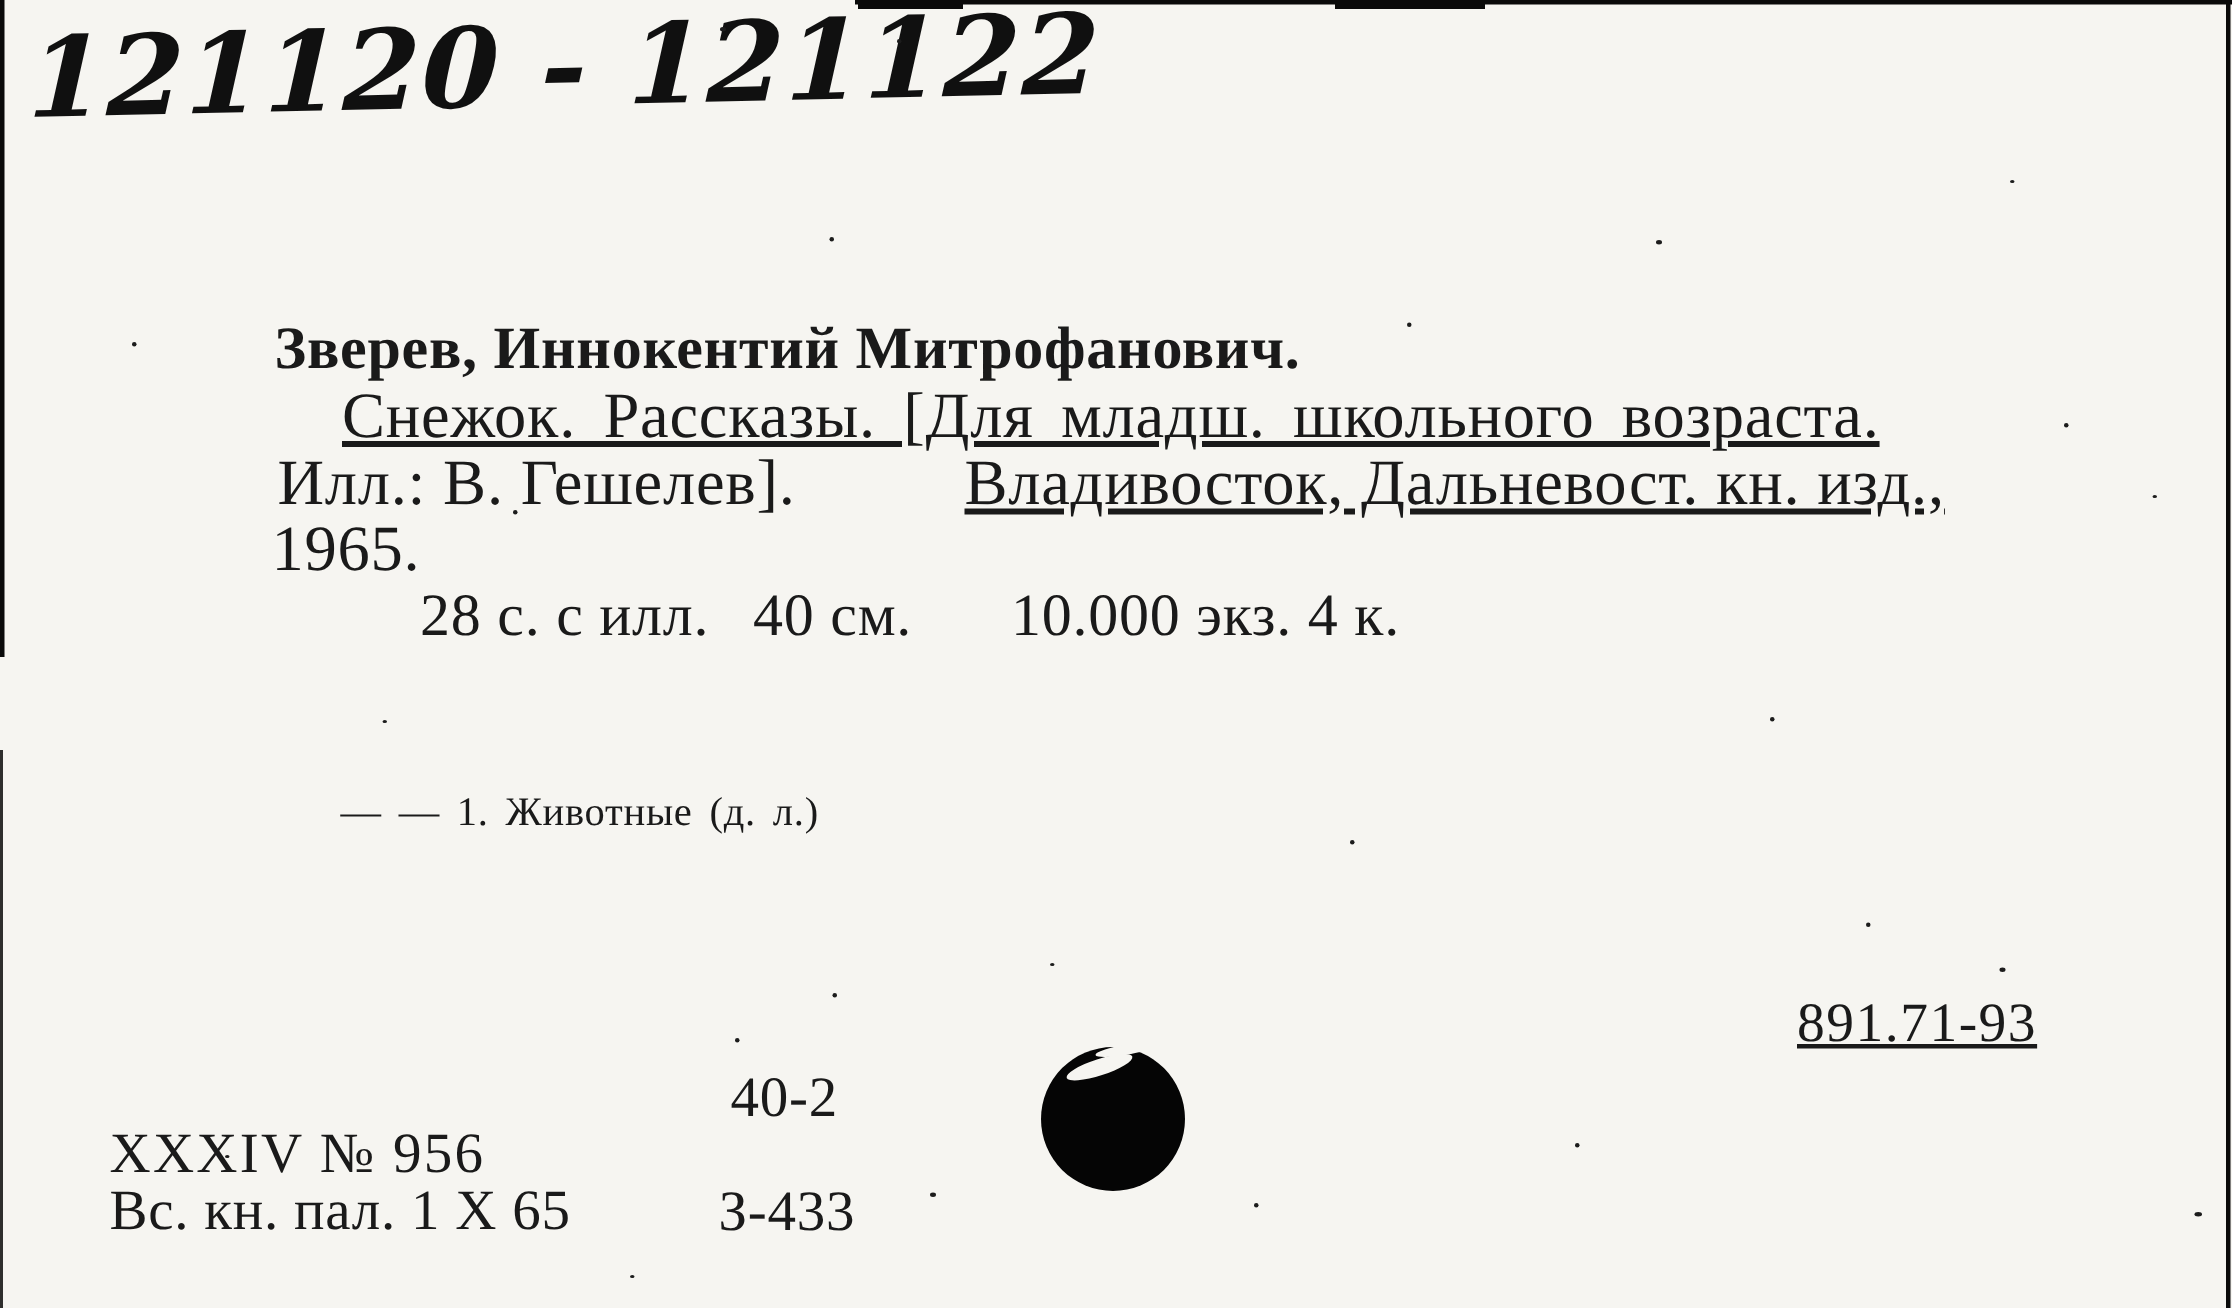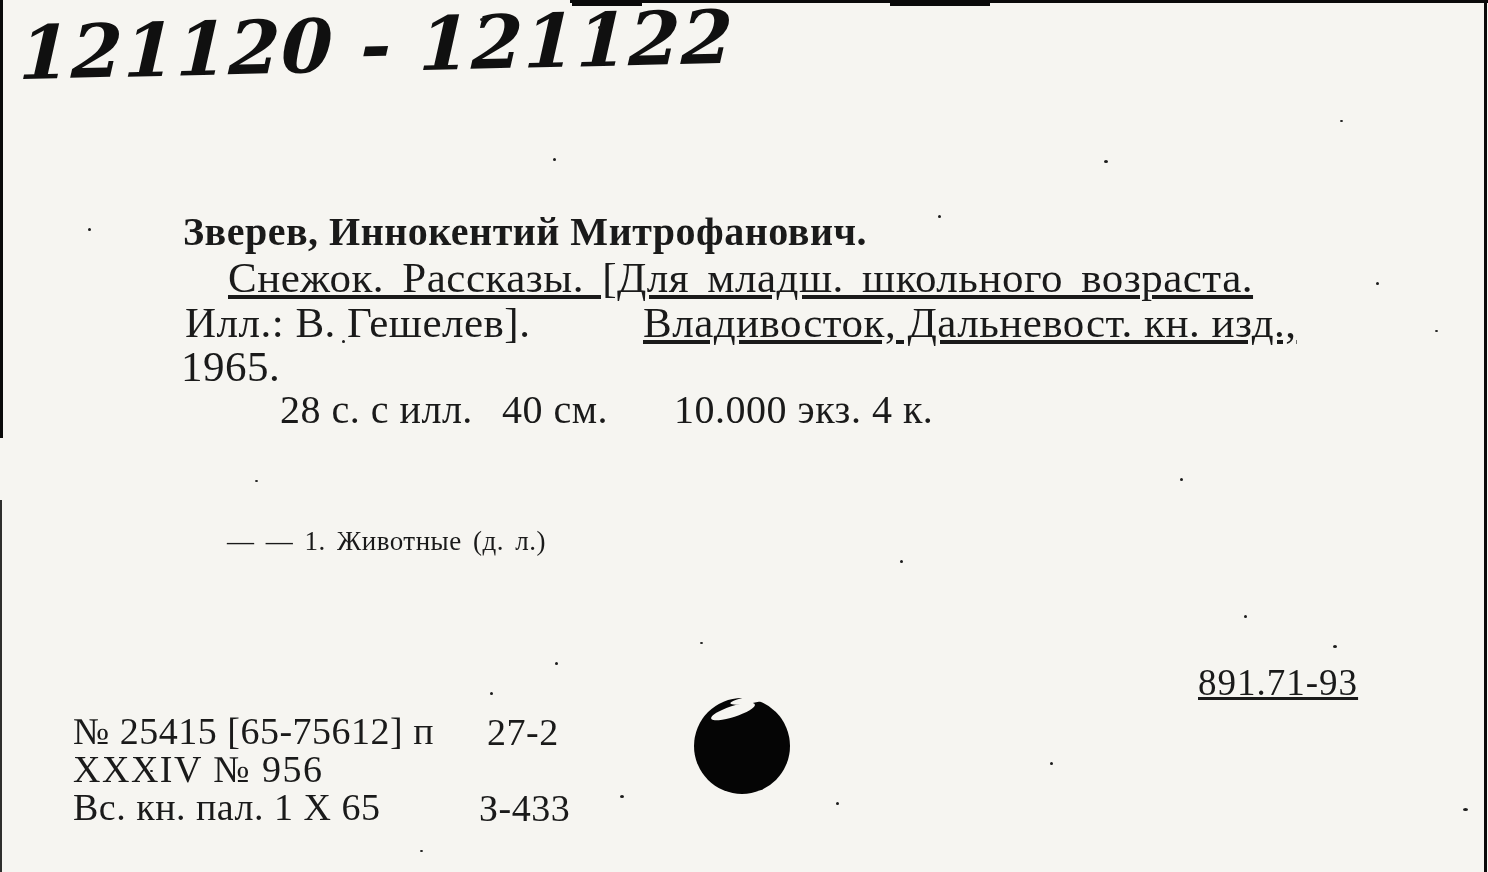--- a/index.html
+++ b/index.html
@@ -114,22 +114,21 @@
   <div class="abs print year">1965.</div>
 
   <div class="abs print collation-pages">28 с. с илл.</div>
   <div class="abs print collation-size">40 см.</div>
   <div class="abs print collation-run">10.000 экз. 4 к.</div>
 
   <div class="abs print tracing">— — 1. Животные (д. л.)</div>
 
   <div class="abs print udc">891.71-93</div>
 
-  <div class="abs print registry reg-l1-left">№ 25415 [65-75612] п</div>
-  <div class="abs print registry reg-l1-right">27-2</div>
+  <div class="abs print registry reg-l1-right">40-2</div>
   <div class="abs print registry reg-l2">XXXIV № 956</div>
   <div class="abs print registry reg-l3-left">Вс. кн. пал. 1 X 65</div>
   <div class="abs print registry reg-l3-right">З-433</div>
 
   <div class="abs hole"></div>
 
   <div>
     <div class="speck" style="left:480px;top:18px;width:4px;height:3px"></div>
     <div class="speck" style="left:598px;top:26px;width:3px;height:3px"></div>
     <div class="speck" style="left:88px;top:228px;width:3px;height:3px"></div>

